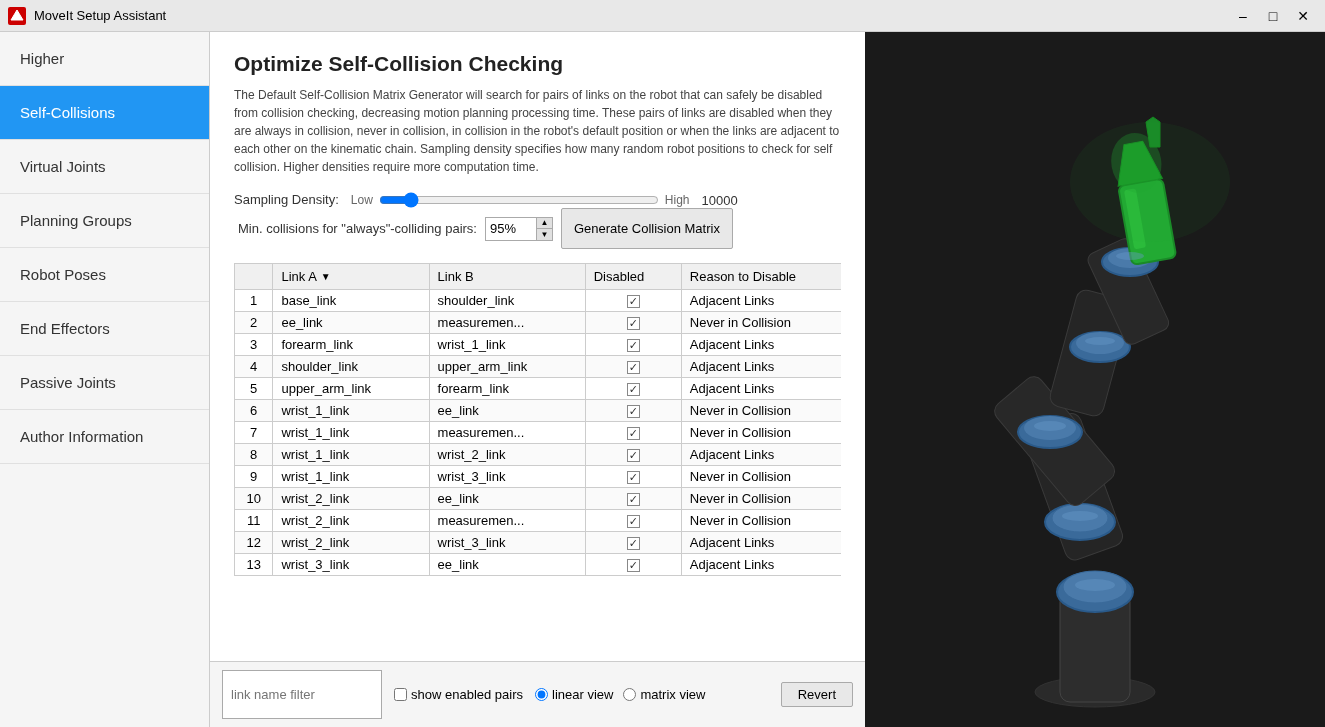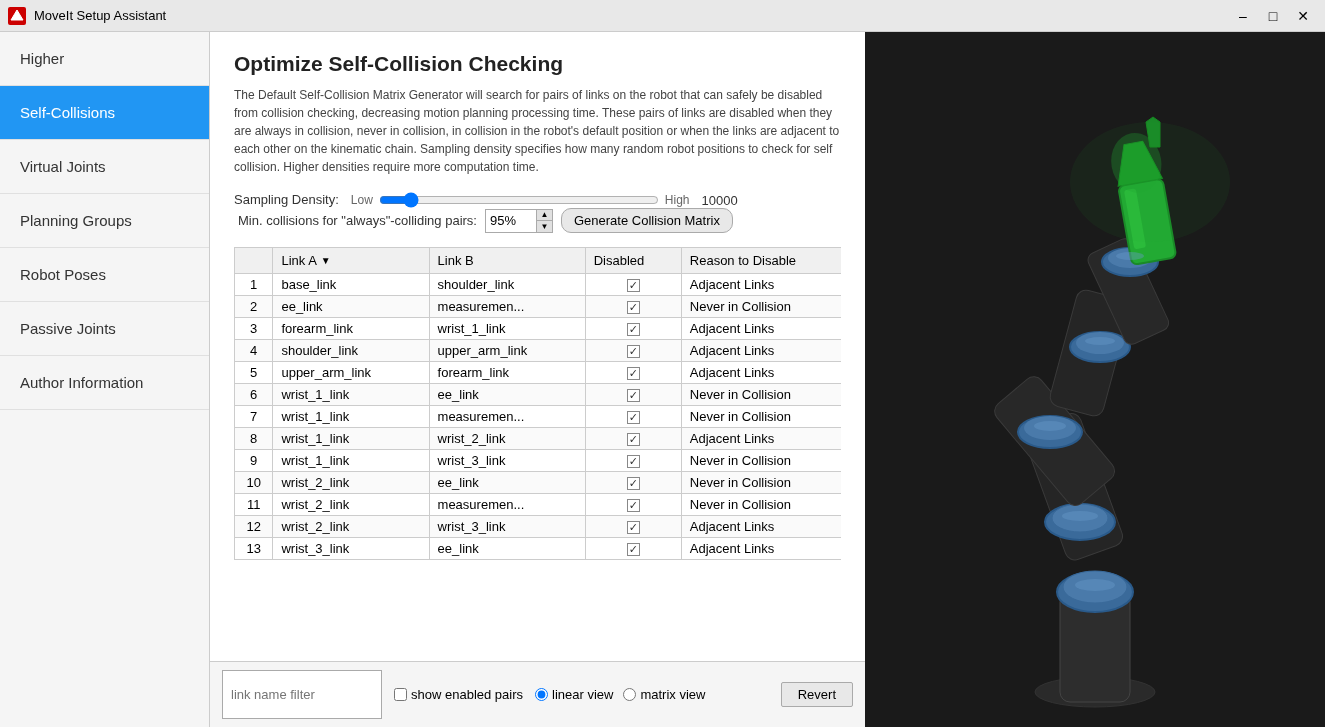--- a/index.html
+++ b/index.html
@@ -113,26 +113,26 @@
       cursor: pointer;
       font-size: 8px;
       display: flex;
       align-items: center;
       justify-content: center;
       border-left: 1px solid #aaa;
     }
     .spinbox-btn:first-child { border-bottom: 1px solid #aaa; }
 
     .gen-btn {
-      padding: 4px 12px;
+      padding: 12px 12px;
       background: #e8e8e8;
       border: 1px solid #aaa;
       cursor: pointer;
       font-size: 13px;
-      border-radius: 10px;
+      border-radius: 2px;
     }
 
     
     .collision-table {
       border: 1px solid #ccc;
       border-collapse: collapse;
       width: 640px;
       font-size: 13px;
       padding-left: 28px;
     }
@@ -231,20 +231,21 @@
 </div>
 
 <div class="app-body">
 
   <div class="sidebar">
   <div class="sidebar-item">Higher</div>
       <div class="sidebar-item active">Self-Collisions</div>
       <div class="sidebar-item">Virtual Joints</div>
       <div class="sidebar-item">Planning Groups</div>
       <div class="sidebar-item">Robot Poses</div>
+      <div class="sidebar-item">End Effectors</div>
       <div class="sidebar-item">Passive Joints</div>
       <div class="sidebar-item">Author Information</div>
     </div>
 
   <div class="main-content">
     <div class="content-panel">
       <div class="page-title">Optimize Self-Collision Checking</div>
       <div class="description">The Default Self-Collision Matrix Generator will search for pairs of links on the robot that can safely be disabled from collision checking, decreasing motion planning processing time. These pairs of links are disabled when they are always in collision, never in collision, in collision in the robot's default position or when the links are adjacent to each other on the kinematic chain. Sampling density specifies how many random robot positions to check for self collision. Higher densities require more computation time.</div>
 
       <div class="controls-row">

